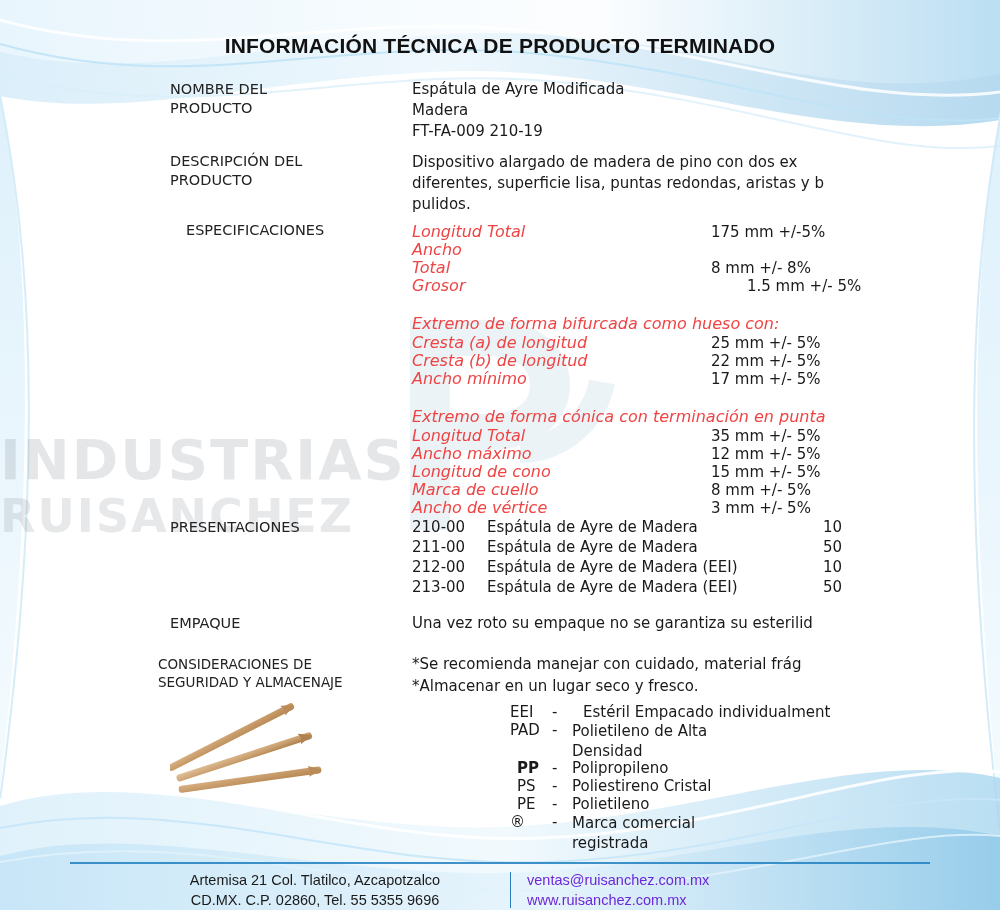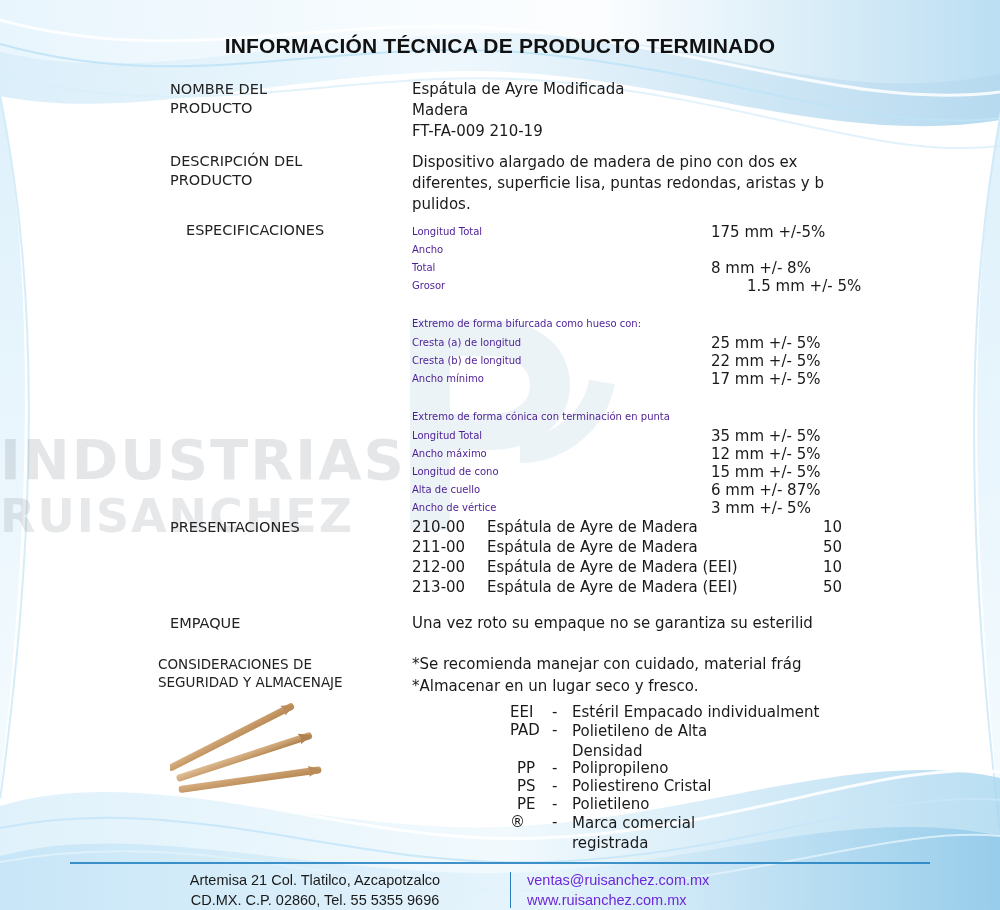--- a/index.html
+++ b/index.html
@@ -101,24 +101,25 @@
     font-family: "DejaVu Sans", sans-serif;
     font-size: 15px;
     color: #1a1a1a;
     line-height: 19px;
     white-space: pre-line;
   }
   .spec-name {
     position: absolute;
     left: 412px;
     font-family: "DejaVu Sans", sans-serif;
-    font-size: 10px;
-    color: #4c1d95;
-    line-height: 18px;
-    white-space: nowrap;
+    font-size: 16px;
+    color: #ef4444;
+    line-height: 18px;
+    white-space: nowrap;
+    font-style: italic;
   }
   .spec-value {
     position: absolute;
     left: 711px;
     font-family: "DejaVu Sans", sans-serif;
     font-size: 15px;
     color: #1a1a1a;
     line-height: 18px;
     white-space: nowrap;
   }
@@ -333,22 +334,22 @@
     <div class="spec-name" style="top:370px;">Ancho mínimo</div>
     <div class="spec-value" style="top:370px;">17 mm +/- 5%</div>
 
     <div class="spec-name" style="top:408px;">Extremo de forma cónica con terminación en punta</div>
     <div class="spec-name" style="top:427px;">Longitud Total</div>
     <div class="spec-value" style="top:427px;">35 mm +/- 5%</div>
     <div class="spec-name" style="top:445px;">Ancho máximo</div>
     <div class="spec-value" style="top:445px;">12 mm +/- 5%</div>
     <div class="spec-name" style="top:463px;">Longitud de cono</div>
     <div class="spec-value" style="top:463px;">15 mm +/- 5%</div>
-    <div class="spec-name" style="top:481px;">Alta de cuello</div>
-    <div class="spec-value" style="top:481px;">6 mm +/- 87%</div>
+    <div class="spec-name" style="top:481px;">Marca de cuello</div>
+    <div class="spec-value" style="top:481px;">8 mm +/- 5%</div>
     <div class="spec-name" style="top:499px;">Ancho de vértice</div>
     <div class="spec-value" style="top:499px;">3 mm +/- 5%</div>
 
     <div class="lbl" style="left:170px; top:518px; width:240px;">PRESENTACIONES</div>
 
     <div class="pres-code" style="top:518px;">210-00</div>
     <div class="pres-desc" style="top:518px;">Espátula de Ayre de Madera</div>
     <div class="pres-qty" style="top:518px;">10</div>
 
     <div class="pres-code" style="top:538px;">211-00</div>
@@ -366,28 +367,28 @@
     <div class="lbl" style="left:170px; top:614px; width:240px;">EMPAQUE</div>
     <div class="val" style="left:412px; top:614px; width:560px;">Una vez roto su empaque no se garantiza su esterilid</div>
 
     <div class="lbl" style="left:158px; top:655px; width:250px; font-size:13.5px; line-height:18px;">CONSIDERACIONES DE
 SEGURIDAD Y ALMACENAJE</div>
     <div class="val" style="left:412px; top:653px; width:560px; line-height:22px;">*Se recomienda manejar con cuidado, material frág
 *Almacenar en un lugar seco y fresco.</div>
 
     <div class="legend-abbr" style="top:703px;">EEI</div>
     <div class="legend-dash" style="top:703px;">-</div>
-    <div class="legend-text" style="top:703px;">Estéril Empacado individualment</div>
+    <div class="legend-text" style="top:703px;margin-left:11px;">Estéril Empacado individualment</div>
 
     <div class="legend-abbr" style="top:721px;">PAD</div>
     <div class="legend-dash" style="top:721px;">-</div>
     <div class="legend-text" style="top:721px; left:572px; line-height:20px;">Polietileno de Alta
 Densidad</div>
 
-    <div class="legend-abbr" style="top:759px; left:517px;">PP</div>
+    <div class="legend-abbr" style="top:759px; left:517px;font-weight:bold;">PP</div>
     <div class="legend-dash" style="top:759px;">-</div>
     <div class="legend-text" style="top:759px;">Polipropileno</div>
 
     <div class="legend-abbr" style="top:777px; left:517px;">PS</div>
     <div class="legend-dash" style="top:777px;">-</div>
     <div class="legend-text" style="top:777px;">Poliestireno Cristal</div>
 
     <div class="legend-abbr" style="top:795px; left:517px;">PE</div>
     <div class="legend-dash" style="top:795px;">-</div>
     <div class="legend-text" style="top:795px;">Polietileno</div>

